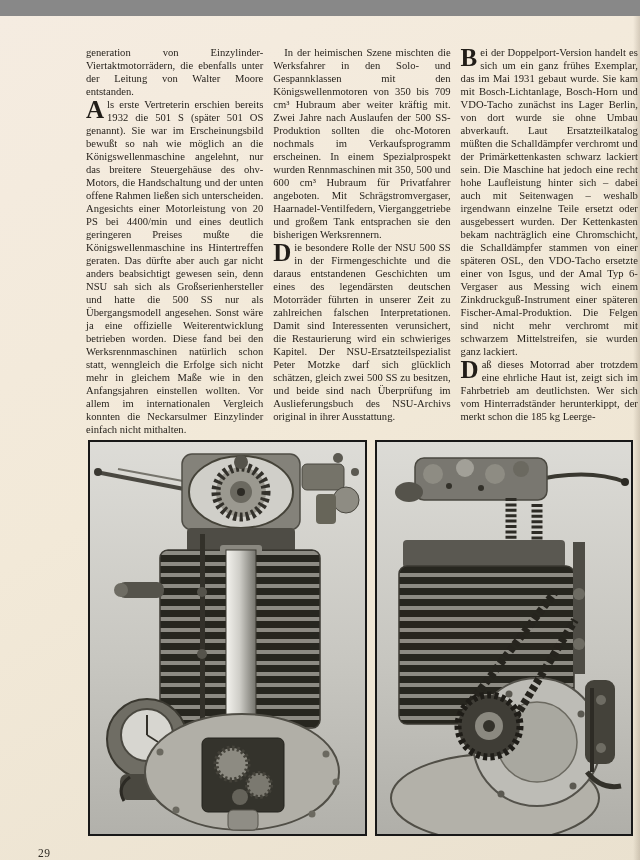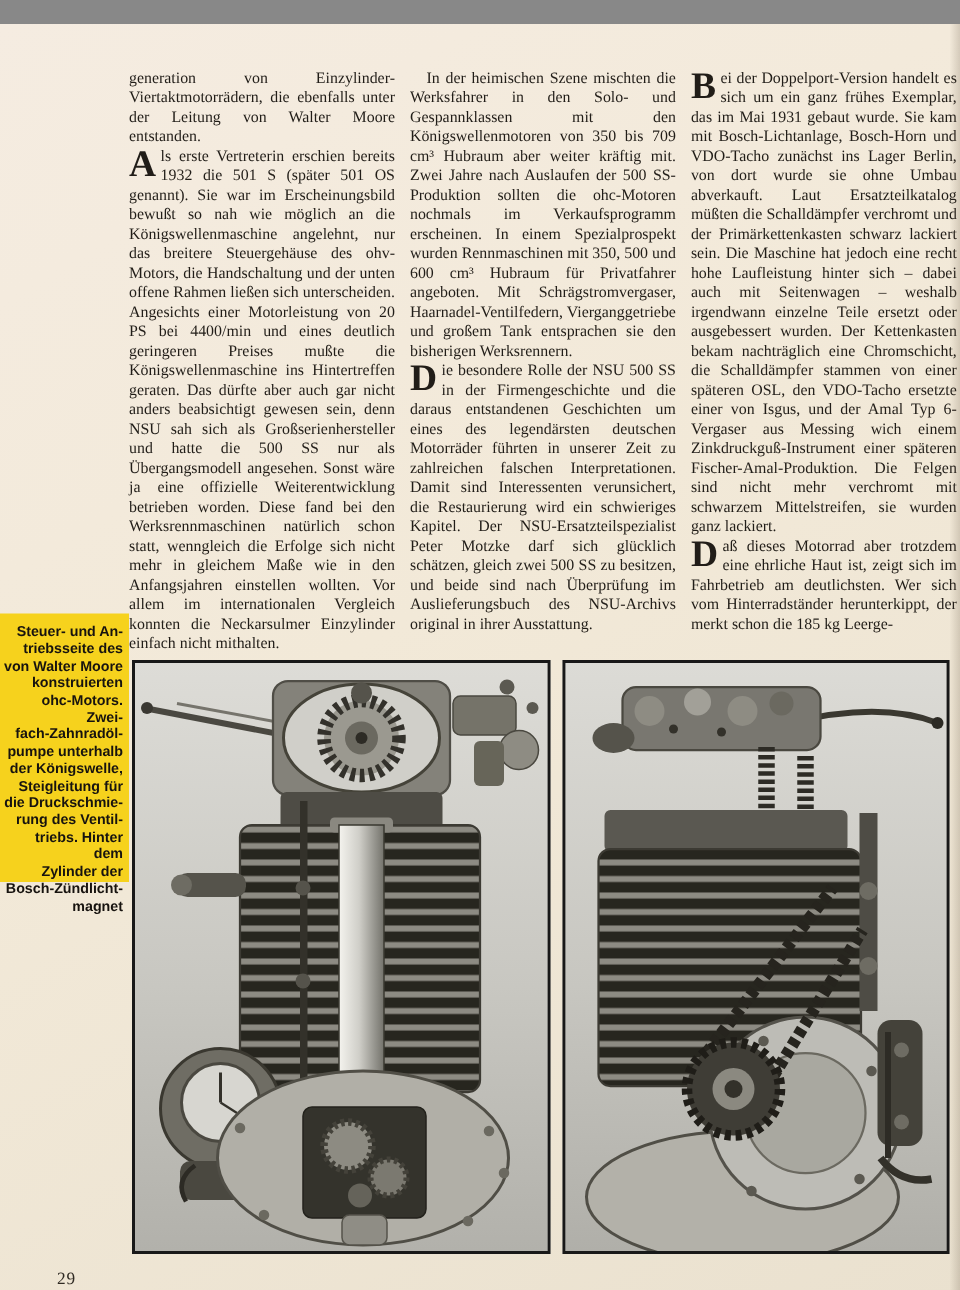--- a/index.html
+++ b/index.html
@@ -99,37 +99,20 @@
       <p class="para"><span class="dropcap">D</span><span>ie besondere Rolle der NSU 500 SS in der Firmengeschichte und die daraus entstandenen Geschichten um eines des legendärsten deutschen Motorräder führten in unserer Zeit zu zahlreichen falschen Interpretationen. Damit sind Interessenten verunsichert, die Restaurierung wird ein schwieriges Kapitel. Der NSU-Ersatzteilspezialist Peter Motzke darf sich glücklich schätzen, gleich zwei 500 SS zu besitzen, und beide sind nach Überprüfung im Auslieferungsbuch des NSU-Archivs original in ihrer Ausstattung.</span></p>
     </div>
 
     <div class="col">
       <p class="para"><span class="dropcap">B</span><span>ei der Doppelport-Version handelt es sich um ein ganz frühes Exemplar, das im Mai 1931 gebaut wurde. Sie kam mit Bosch-Lichtanlage, Bosch-Horn und VDO-Tacho zunächst ins Lager Berlin, von dort wurde sie ohne Umbau abverkauft. Laut Ersatzteilkatalog müßten die Schalldämpfer verchromt und der Primärkettenkasten schwarz lackiert sein. Die Maschine hat jedoch eine recht hohe Laufleistung hinter sich – dabei auch mit Seitenwagen – weshalb irgendwann einzelne Teile ersetzt oder ausgebessert wurden. Der Kettenkasten bekam nachträglich eine Chromschicht, die Schalldämpfer stammen von einer späteren OSL, den VDO-Tacho ersetzte einer von Isgus, und der Amal Typ 6-Vergaser aus Messing wich einem Zinkdruckguß-Instrument einer späteren Fischer-Amal-Produktion. Die Felgen sind nicht mehr verchromt mit schwarzem Mittelstreifen, sie wurden ganz lackiert.</span></p>
       <p class="para"><span class="dropcap">D</span><span>aß dieses Motorrad aber trotzdem eine ehrliche Haut ist, zeigt sich im Fahrbetrieb am deutlichsten. Wer sich vom Hinterradständer herunterkippt, der merkt schon die 185 kg Leerge-</span></p>
     </div>
 
   </div>
 
-  <div class="caption-block">
-    <div class="caption-text">Steuer- und An-
-triebsseite des
-von Walter Moore
-konstruierten
-ohc-Motors. Zwei-
-fach-Zahnradöl-
-pumpe unterhalb
-der Königswelle,
-Steigleitung für
-die Druckschmie-
-rung des Ventil-
-triebs. Hinter dem
-Zylinder der
-Bosch-Zündlicht-
-magnet</div>
-  </div>
 
   <div class="photo photo-left">
     <svg viewBox="0 0 275 392" xmlns="http://www.w3.org/2000/svg">
       <defs>
         <linearGradient id="bgL" x1="0" y1="0" x2="0" y2="1">
           <stop offset="0" stop-color="#dddcd7"></stop>
             <stop offset="0.55" stop-color="#c8c7c1"></stop>
             <stop offset="1" stop-color="#b2b1ab"></stop>
         </linearGradient>
         <linearGradient id="tubeL" x1="0" y1="0" x2="1" y2="0">

